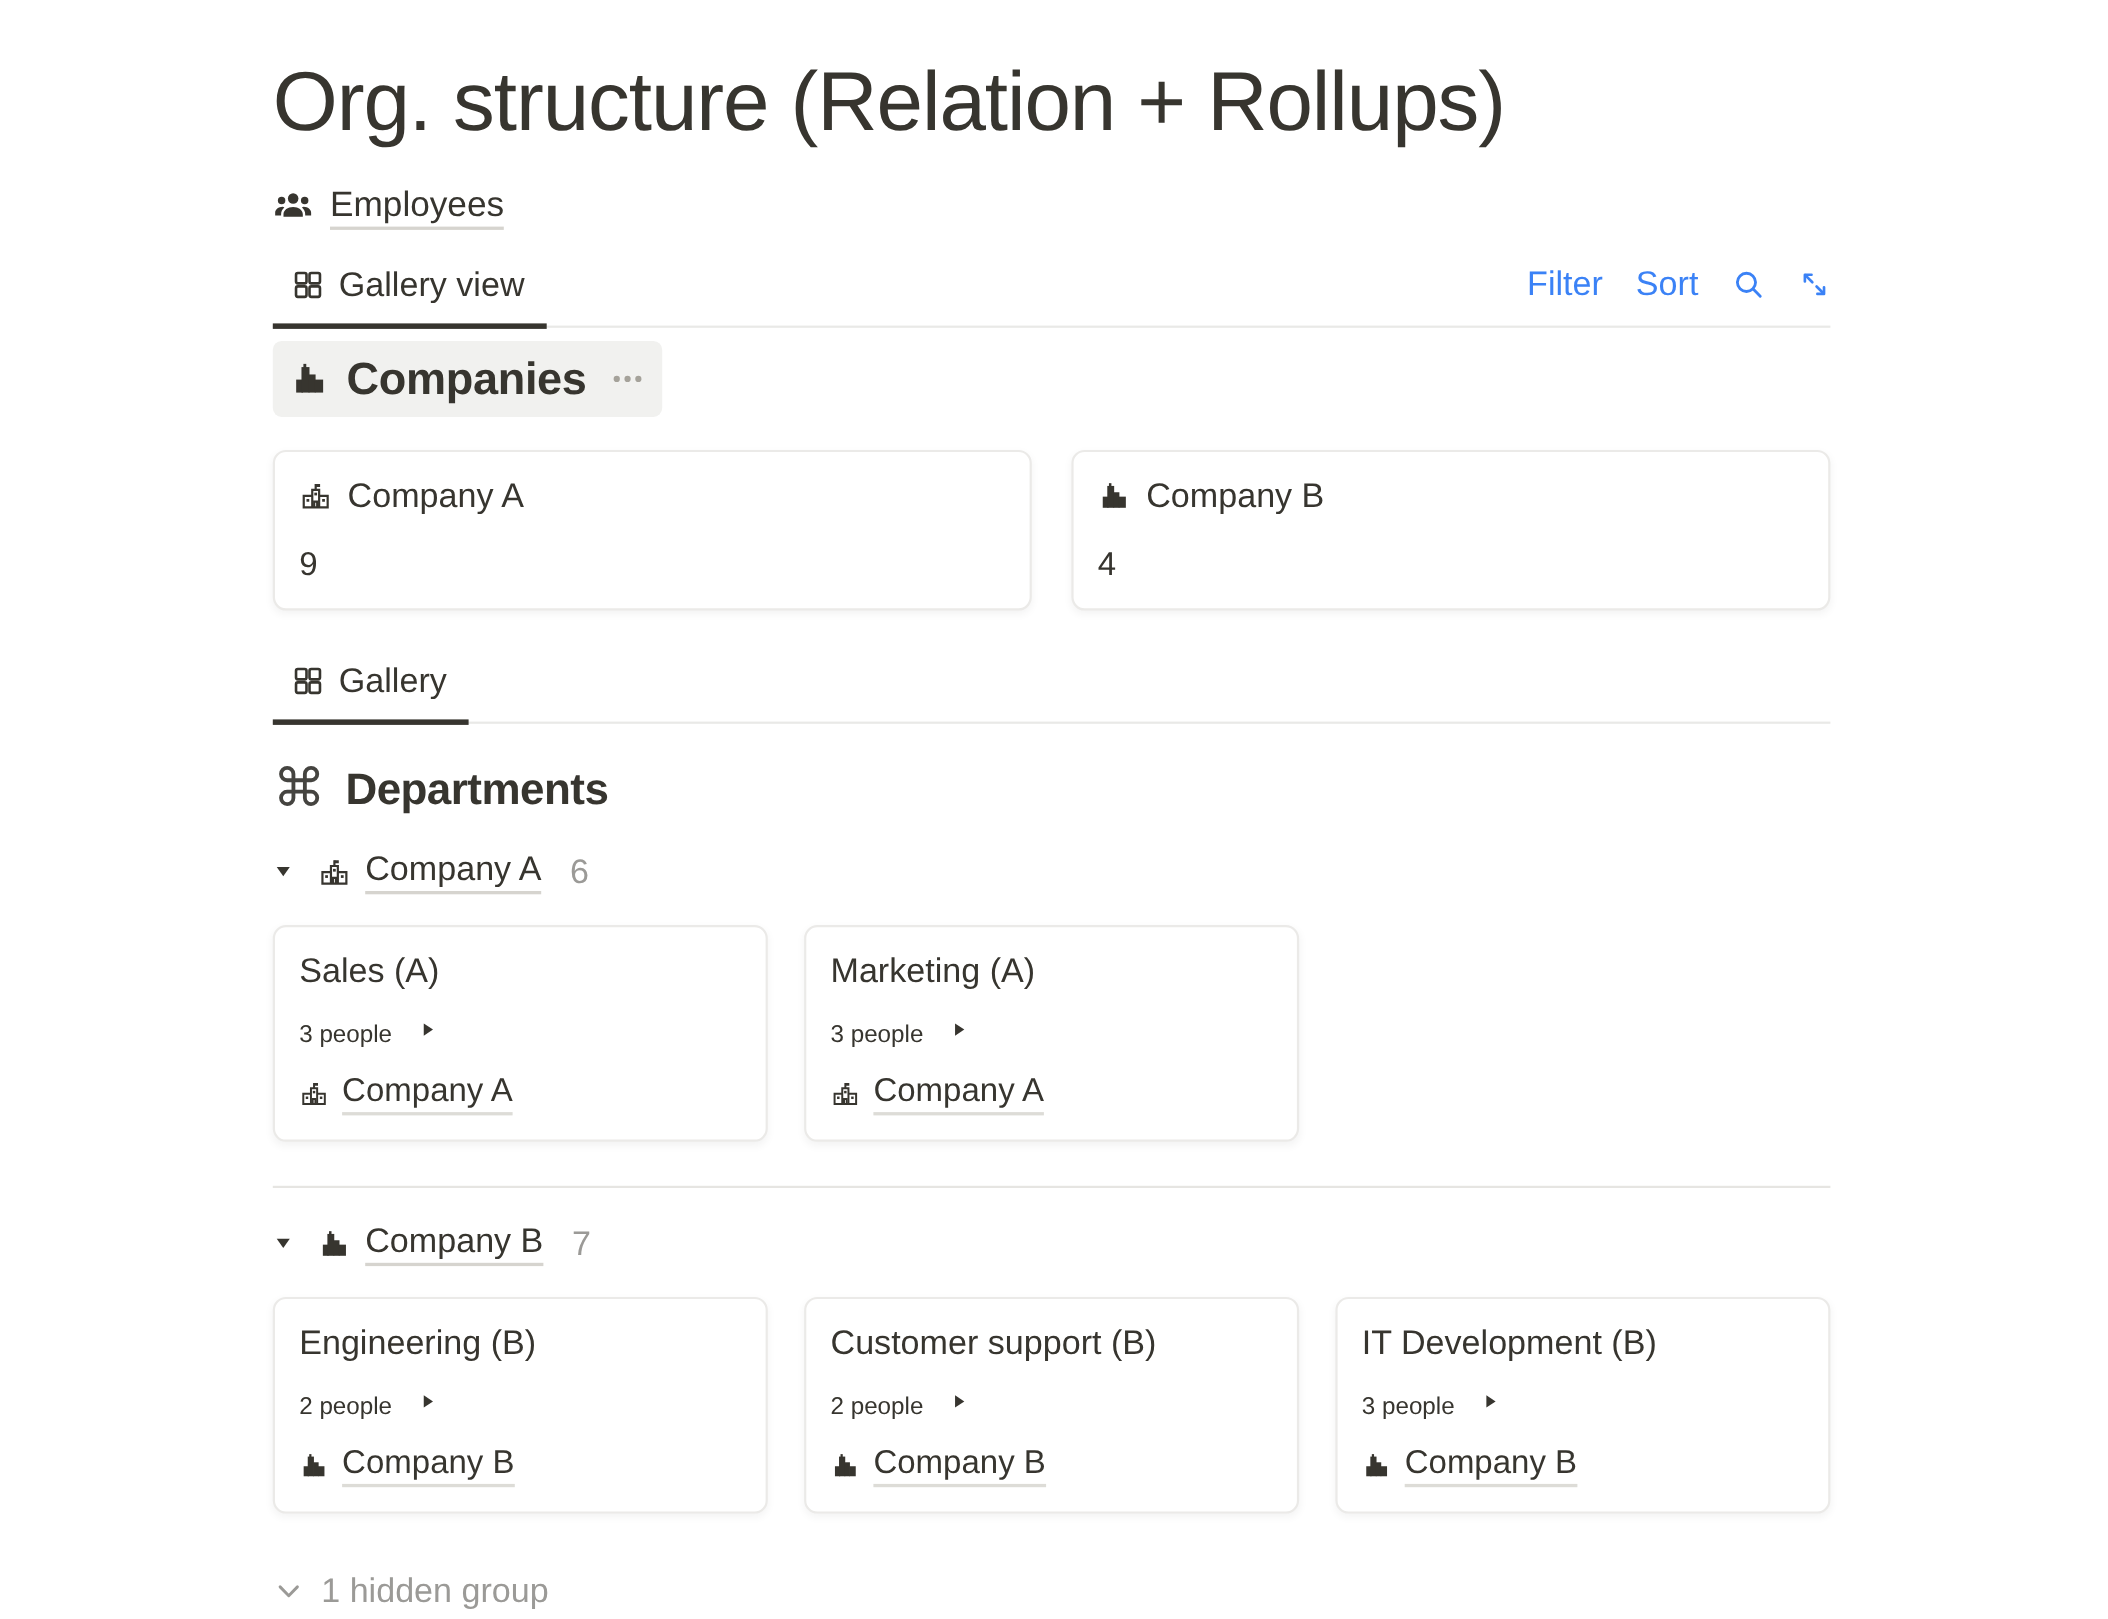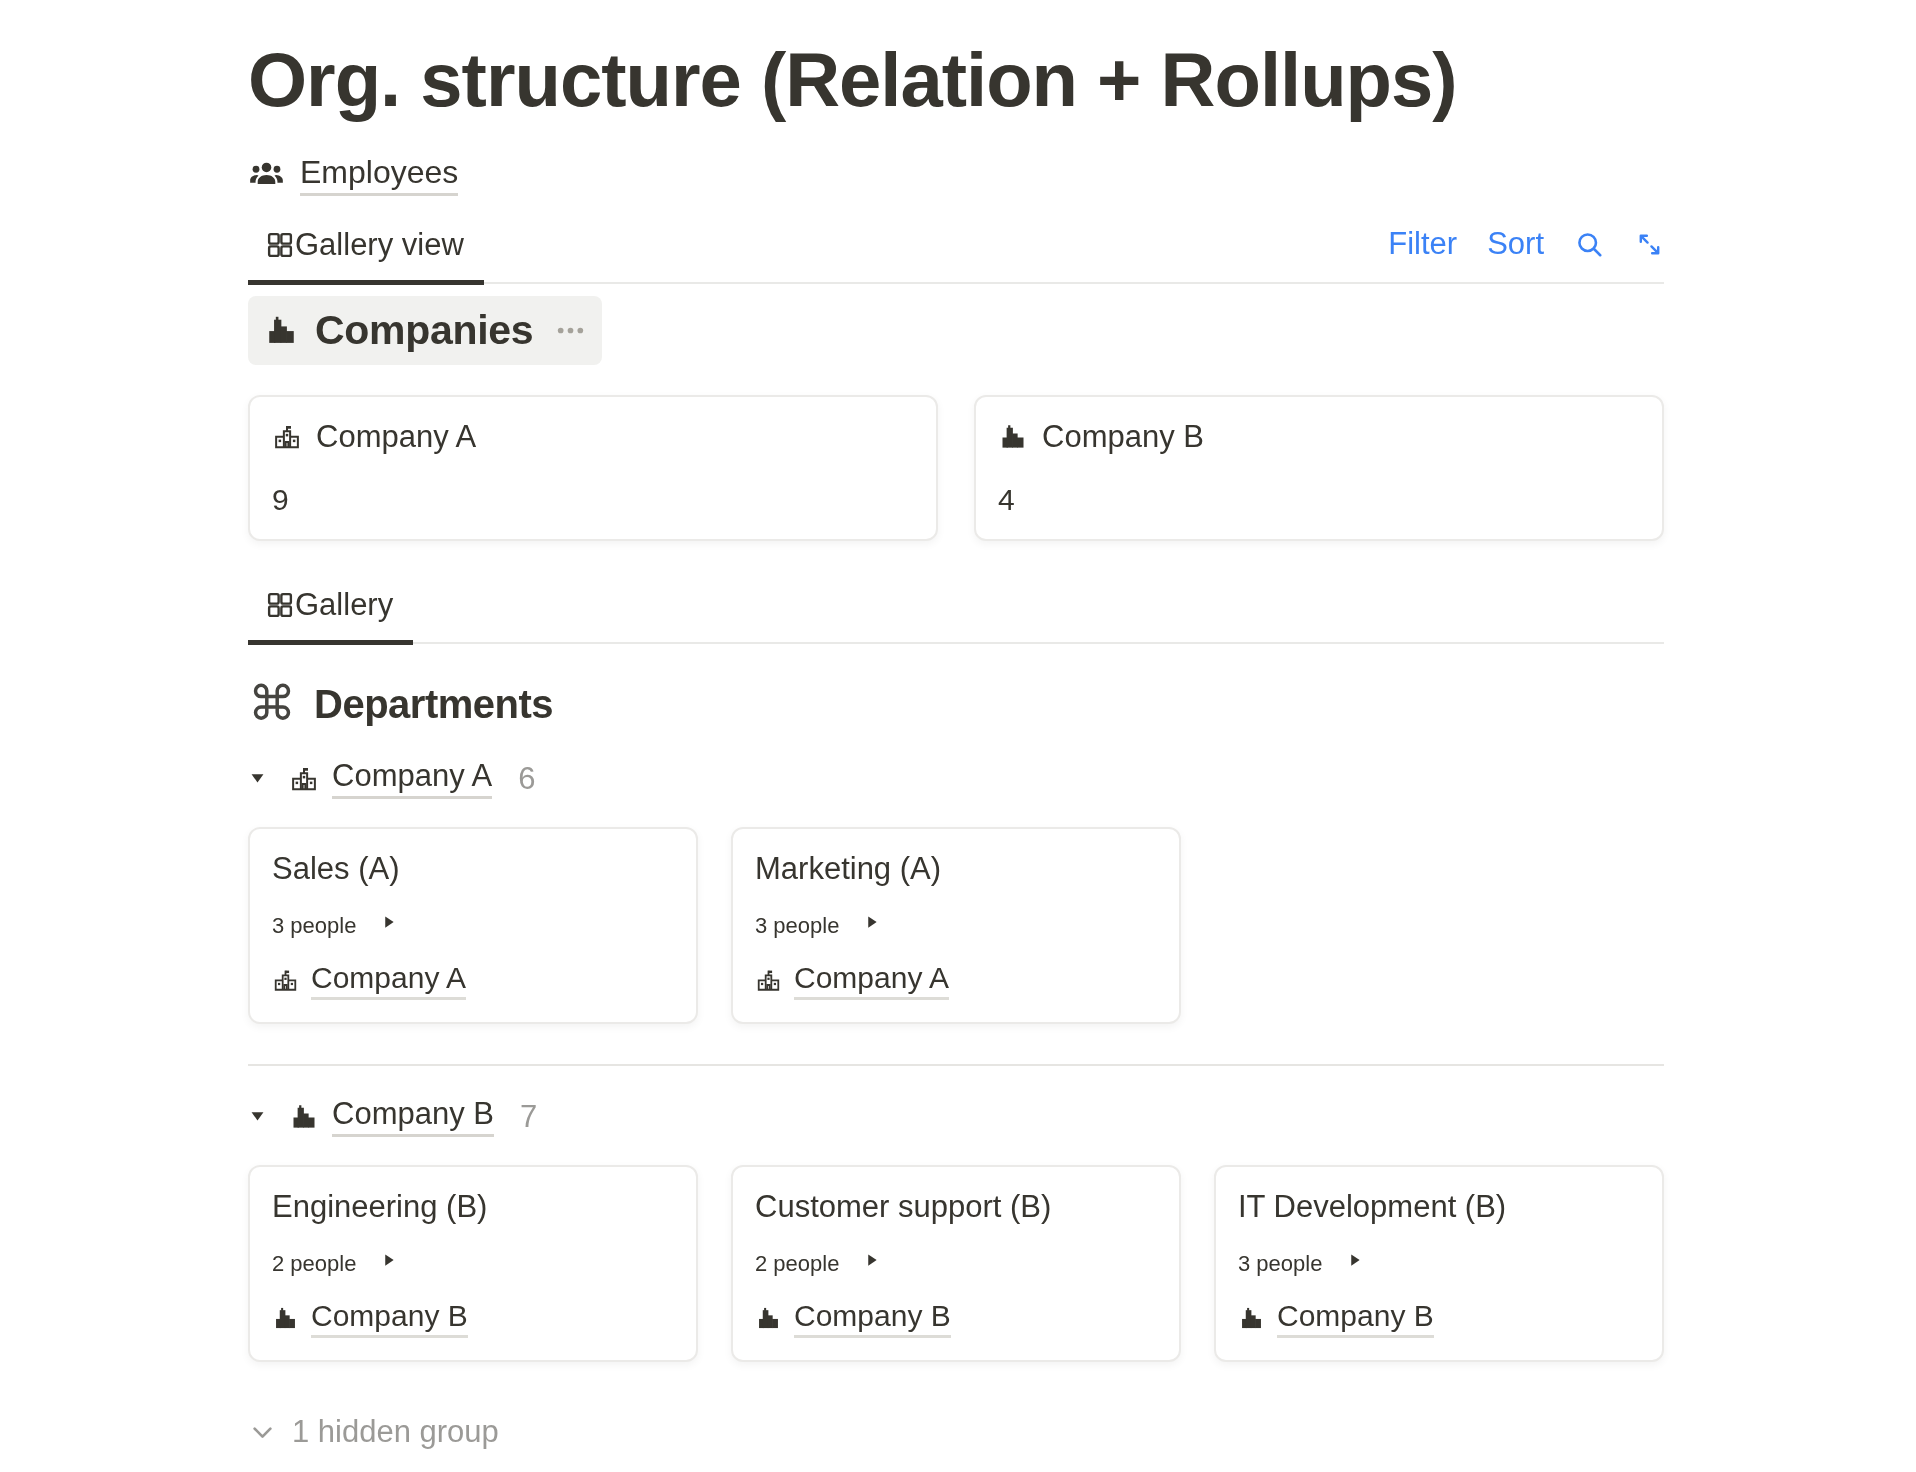--- a/index.html
+++ b/index.html
@@ -3,32 +3,32 @@
 <meta charset="utf-8">
 <style>
   * { margin:0; padding:0; box-sizing:border-box; }
   html,body { width:1916px; height:1472px; background:#ffffff; overflow:hidden;
     font-family:"Liberation Sans", sans-serif; color:#37352f; }
   .content { margin-left:248px; width:1416px; }
 
   svg.ic { display:block; flex:none; }
 
   
-  .page-title { margin-top:40px; font-size:76px; font-weight:700; letter-spacing:-1px; line-height:1.05; }
+  .page-title { margin-top:53px; font-size:76px; font-weight:400; letter-spacing:-1px; line-height:1.05; }
 
   
   .crumb { display:inline-flex; align-items:center; gap:15px; margin-top:34px; cursor:pointer; }
   .crumb .txt { font-size:32px; font-weight:500; border-bottom:3px solid #d6d4cf; padding-bottom:2px; }
 
   
   .tabbar { display:flex; align-items:flex-end; justify-content:space-between;
             border-bottom:2px solid #e9e9e7; }
   .tabbar.first { margin-top:24px; }
   .tabbar.second { margin-top:40px; }
-  .tab { display:inline-flex; align-items:center; font-size:31px; font-weight:500;
+  .tab { display:inline-flex; align-items:center; gap:13px; font-size:31px; font-weight:500;
          padding:6px 20px 17px 17px; border-bottom:5px solid #37352f; margin-bottom:-3px; cursor:pointer; }
   .toolbar { display:flex; align-items:center; gap:30px; padding-bottom:20px; color:#3b82f6; font-size:31px; }
   .toolbar .tbtn { cursor:pointer; }
 
   
   .db-pill { display:inline-flex; align-items:center; gap:16px; margin-top:12px;
              background:#f1f1ef; border-radius:8px; padding:11px 16px 11px 16px; cursor:pointer; }
   .db-pill .db-title { font-size:41px; font-weight:700; letter-spacing:-0.3px; }
   .db-pill .menu { color:#a5a29a; margin-left:6px; }
 

